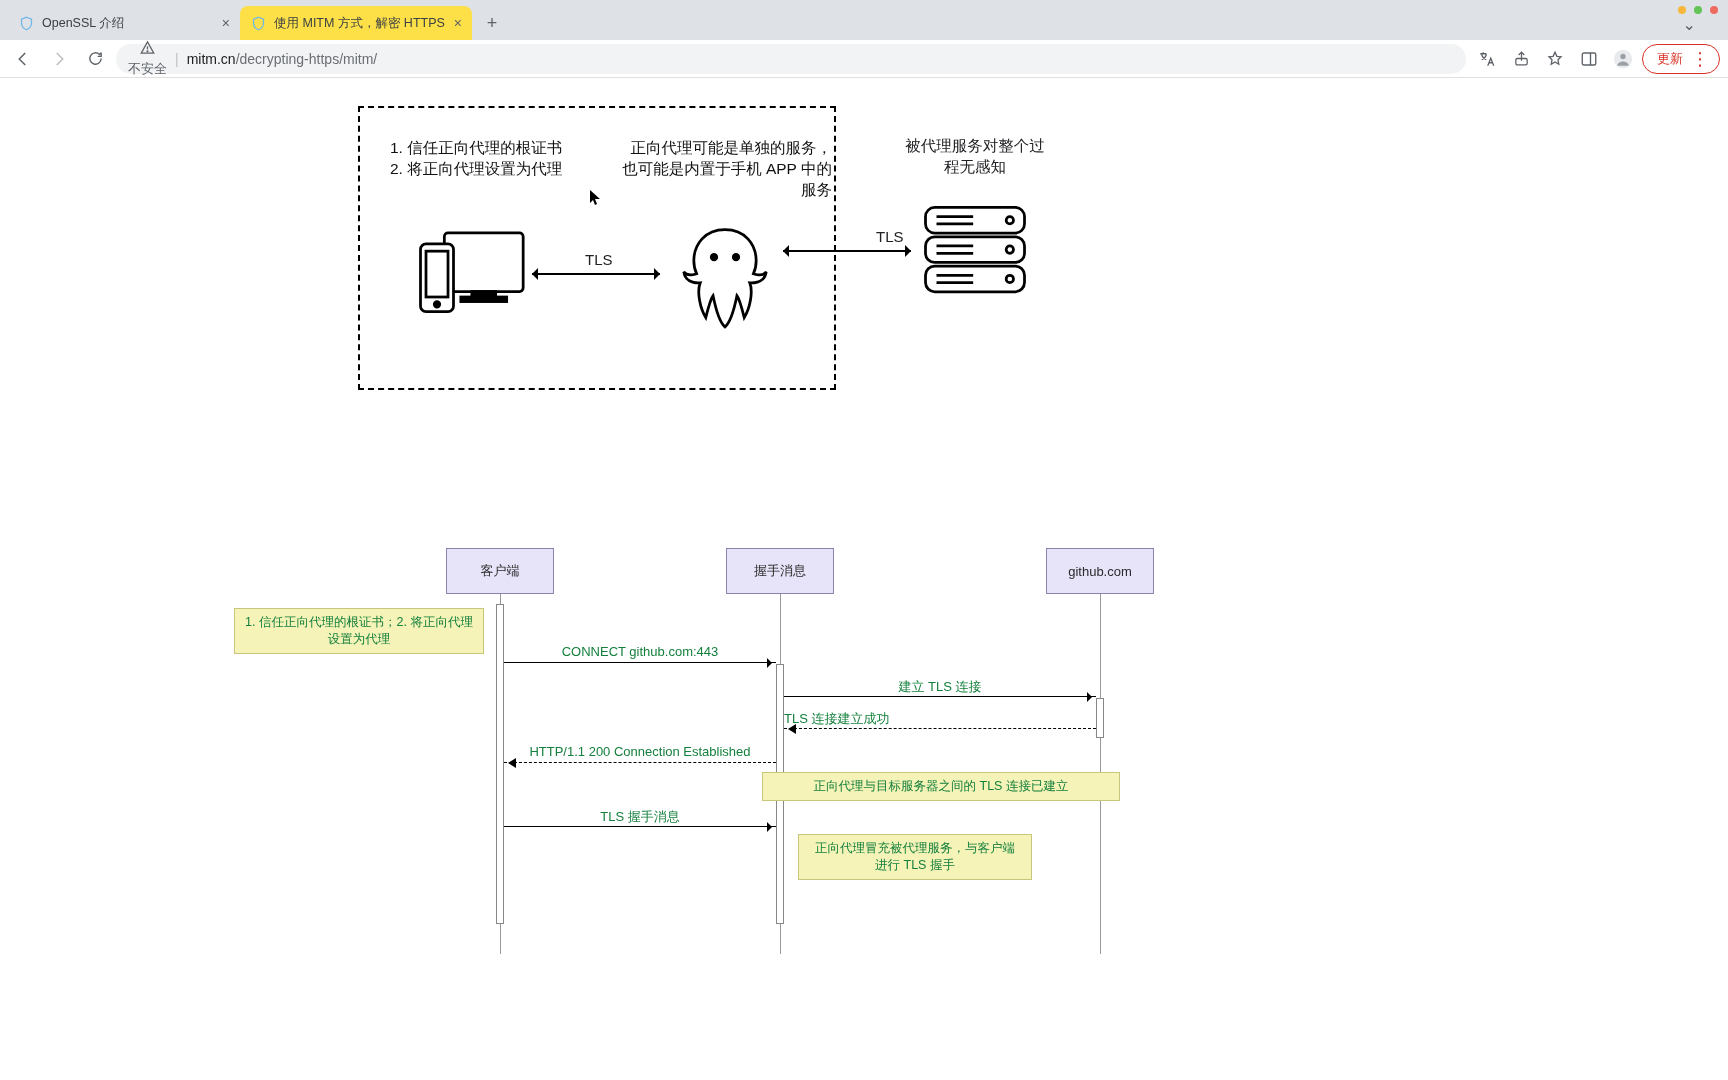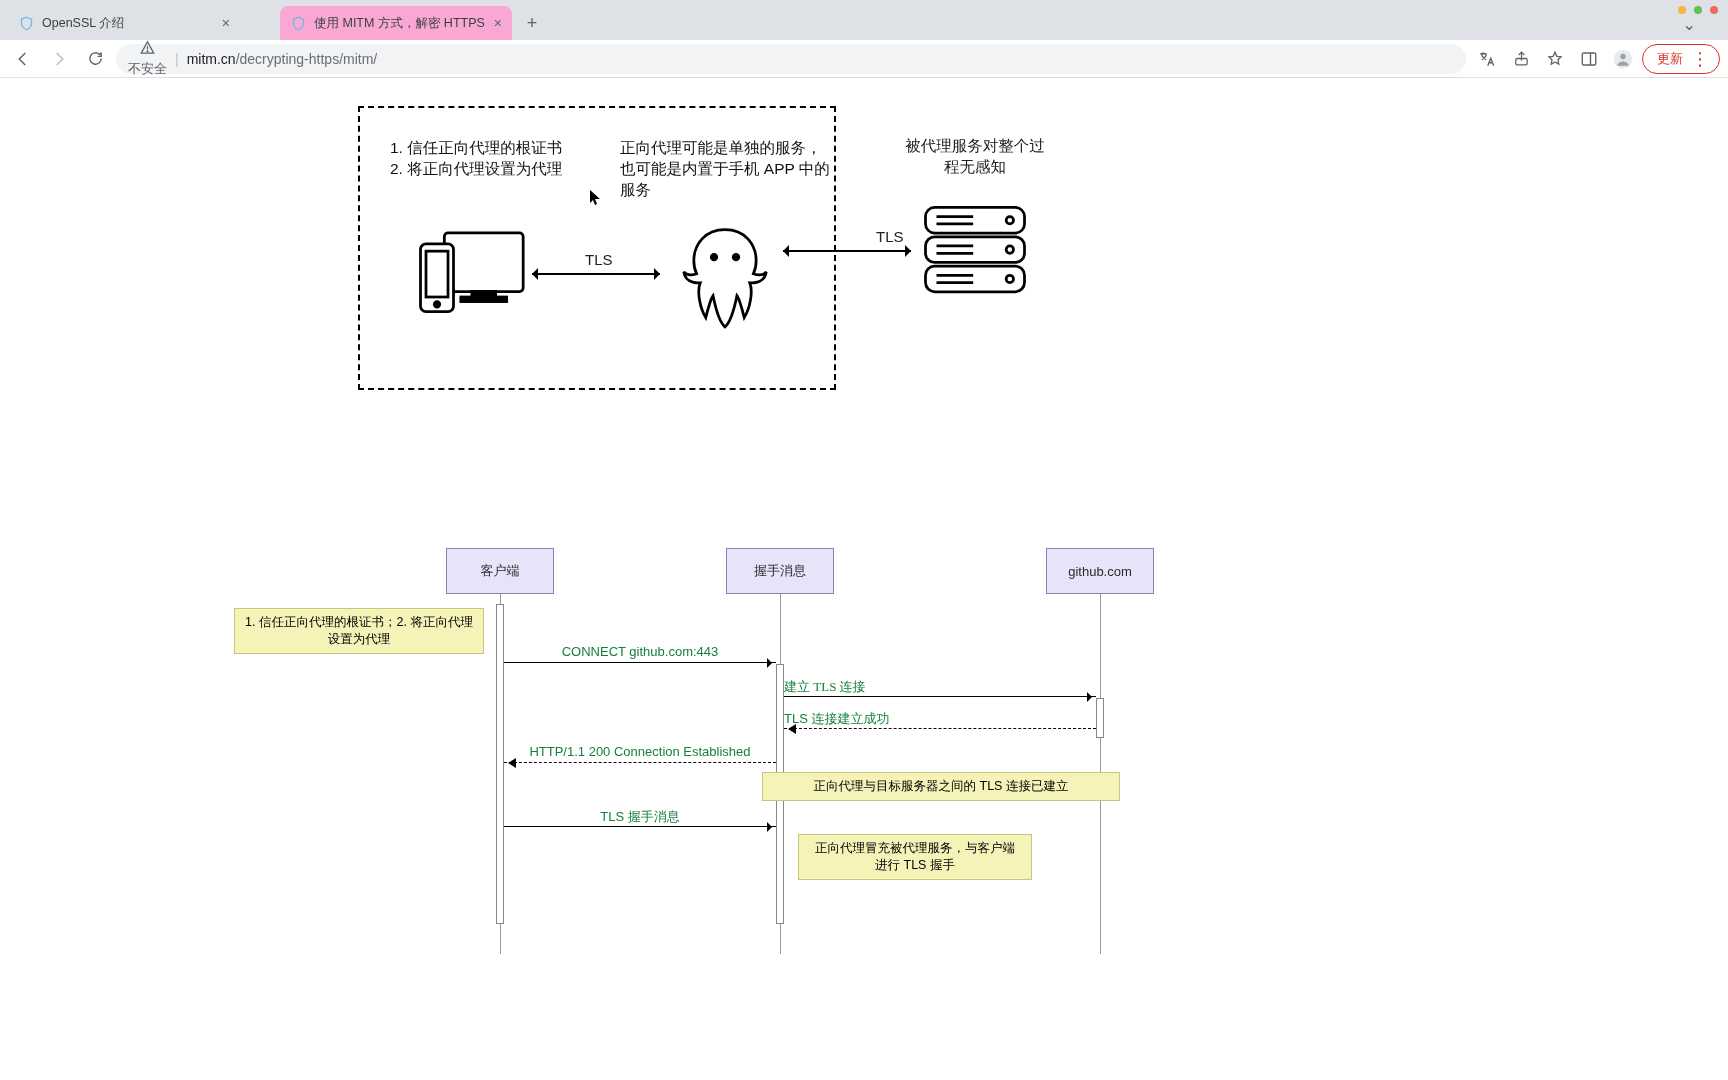--- a/index.html
+++ b/index.html
@@ -32,21 +32,21 @@
     border-radius: 8px 8px 0 0;
     display: flex;
     align-items: center;
     padding: 0 10px;
     gap: 8px;
     font-size: 12.5px;
     color:#3c4043;
     position:relative;
   }
   .tab.inactive { background: transparent; }
-  .tab.active { background: #f9a8d4; margin-left: 40px; }
+  .tab.active { background: #fde047; }
   .tab .favicon { width:16px;height:16px; display:flex;align-items:center;justify-content:center;}
   .tab .title { flex:1; white-space:nowrap; overflow:hidden; text-overflow:ellipsis;}
   .tab .close { font-size:14px; color:#5f6368; cursor:pointer;}
   .newtab { width:28px;height:28px; display:flex;align-items:center;justify-content:center; color:#5f6368; font-size:18px; margin-left:6px; margin-bottom:3px;}
   .tab-dd { margin-left:auto; margin-right:32px; margin-bottom:6px; color:#5f6368; font-size:16px;}
 
   .toolbar {
     height: 38px;
     background: #ffffff;
     border-bottom: 1px solid #e0e0e0;
@@ -93,21 +93,21 @@
   
   .page { position:relative; width:100%; height:calc(1080px - 78px); overflow:hidden; }
 
   
   .diagram1 {
     position:absolute;
     left:358px; top:28px;
     width:478px; height:284px;
     border:2px dashed #000;
   }
-  .captions{ position:absolute; font-size:15.5px; line-height:1.35; text-align:left; color:#111;}
+  .captions{ position:absolute; font-size:15.5px; line-height:1.35; text-align:right; color:#111;}
   .cap-left{ left:30px; top:30px; width:210px; text-align:left;}
   .cap-mid{ left:260px; top:30px; width:212px;}
   .cap-right{ position:absolute; left:900px; top:58px; width:150px; font-size:15.5px; text-align:center; line-height:1.35;}
 
   .icon-client{ position:absolute; left:55px; top:112px; }
   .icon-proxy{ position:absolute; left:310px; top:110px; }
   .icon-server{ position:absolute; left:920px; top:120px; }
 
   .tlslabel{ position:absolute; font-size:15px; }
   .tls1{ left:225px; top:143px;}
@@ -139,35 +139,35 @@
   .lifeline{ position:absolute; top:46px; width:0; border-left:1px solid #999; height:360px;}
   .ll-client{left:500px;} .ll-proxy{left:780px;} .ll-server{left:1100px;}
 
   .activation{ position:absolute; width:8px; background:#fff; border:1px solid #888;}
   .act-c{ left:496px; top:56px; height:320px;}
   .act-p{ left:776px; top:116px; height:260px;}
   .act-s{ left:1096px; top:150px; height:40px;}
 
   .note{
     position:absolute; background:#f5f3b8; border:1px solid #c8c67a;
-    font-size:12.5px; padding:5px 10px; color:#000000;
+    font-size:12.5px; padding:5px 10px; color:#15803d;
   }
   .note1{ left:234px; top:60px; width:250px; text-align:center;}
   .note2{ left:762px; top:224px; width:358px; text-align:center;}
   .note3{ left:798px; top:286px; width:234px; text-align:center;}
 
   .msg{ position:absolute; font-size:13px; color:#15803d;}
   .msgline{ position:absolute; height:1px; background:#000;}
   .msgline.dashed{ background:none; border-top:1px dashed #000;}
   .arrR::after{content:"";position:absolute;right:-1px;top:-4px;border:5px solid transparent;border-left-color:#000;}
   .arrLd::before{content:"";position:absolute;left:-1px;top:-5px;border:5px solid transparent;border-right:8px solid #000;}
 
   .m1t{ left:504px; top:96px; width:272px; text-align:center;}
   .m1l{ left:504px; top:114px; width:272px;}
-  .m2t{ left:784px; top:130px; width:312px; text-align:left;font-family:Liberation Serif, serif;}
+  .m2t{ left:784px; top:130px; width:312px; text-align:center;}
   .m2l{ left:784px; top:148px; width:312px;}
   .m3t{ left:784px; top:162px; width:312px; text-align:left;}
   .m3l{ left:784px; top:180px; width:312px;}
   .m4t{ left:504px; top:196px; width:272px; text-align:center;}
   .m4l{ left:504px; top:214px; width:272px;}
   .m5t{ left:504px; top:260px; width:272px; text-align:center;}
   .m5l{ left:504px; top:278px; width:272px;}
 </style>
 </head>
 <body>

